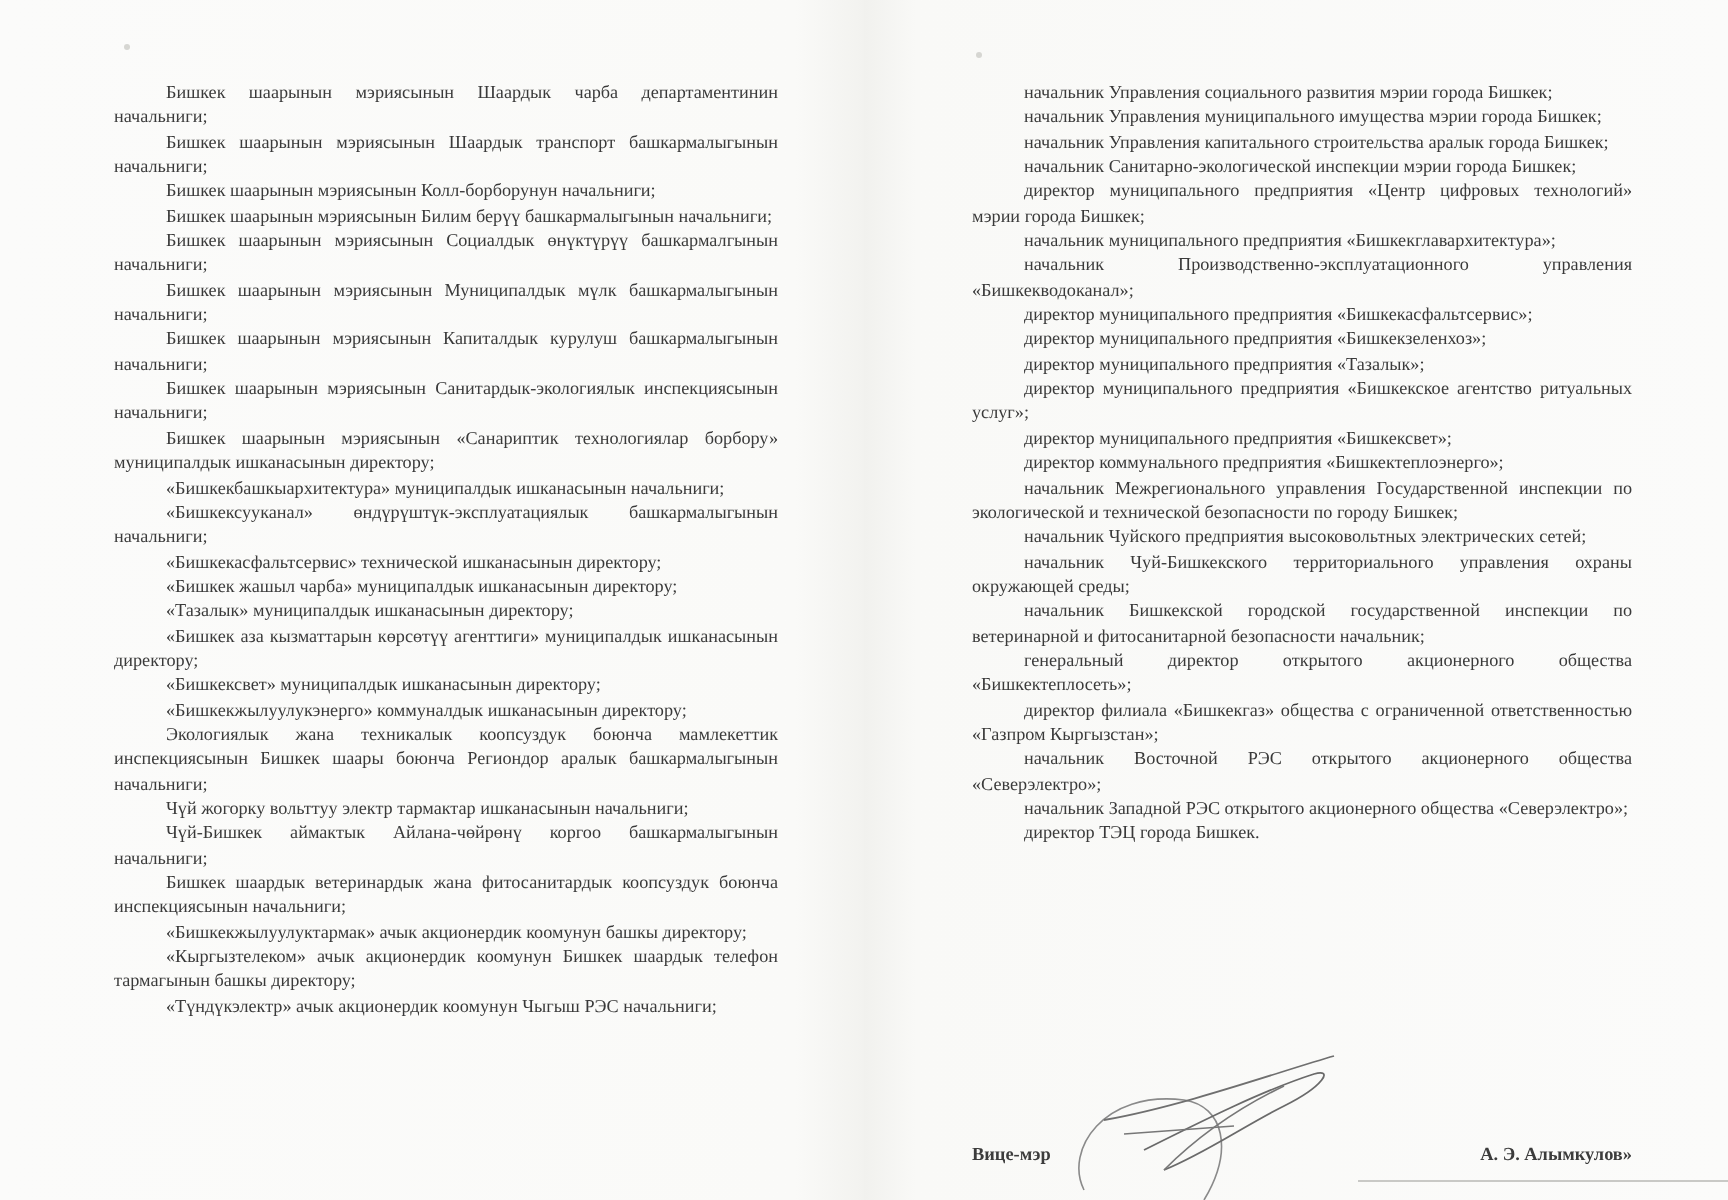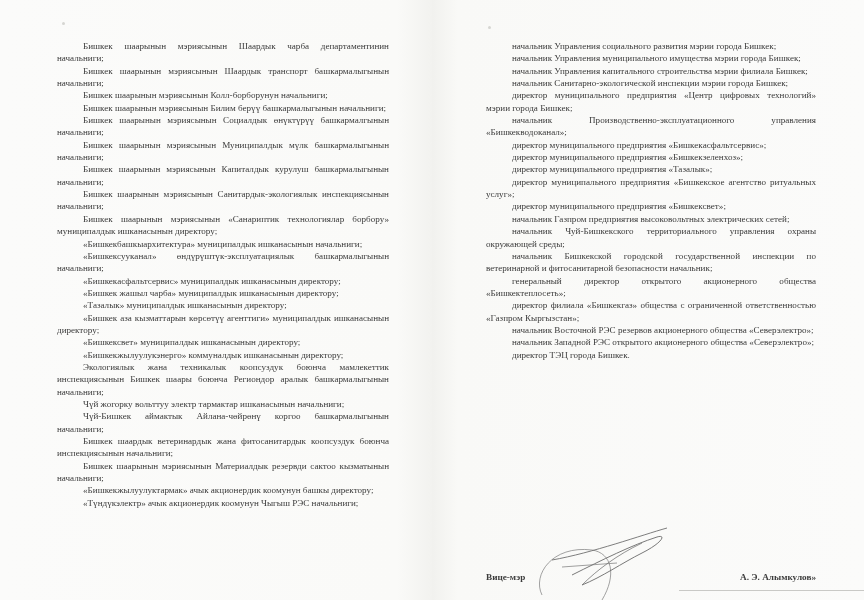--- a/index.html
+++ b/index.html
@@ -43,55 +43,58 @@
         <p class="para">Бишкек шаарынын мэриясынын Шаардык транспорт башкармалыгынын начальниги;</p>
         <p class="para">Бишкек шаарынын мэриясынын Колл-борборунун начальниги;</p>
         <p class="para">Бишкек шаарынын мэриясынын Билим берүү башкармалыгынын начальниги;</p>
         <p class="para">Бишкек шаарынын мэриясынын Социалдык өнүктүрүү башкармалгынын начальниги;</p>
         <p class="para">Бишкек шаарынын мэриясынын Муниципалдык мүлк башкармалыгынын начальниги;</p>
         <p class="para">Бишкек шаарынын мэриясынын Капиталдык курулуш башкармалыгынын начальниги;</p>
         <p class="para">Бишкек шаарынын мэриясынын Санитардык-экологиялык инспекциясынын начальниги;</p>
         <p class="para">Бишкек шаарынын мэриясынын «Санариптик технологиялар борбору» муниципалдык ишканасынын директору;</p>
         <p class="para">«Бишкекбашкыархитектура» муниципалдык ишканасынын начальниги;</p>
         <p class="para">«Бишкексууканал» өндүрүштүк-эксплуатациялык башкармалыгынын начальниги;</p>
-        <p class="para">«Бишкекасфальтсервис» муниципалдык ишканасынын директору;</p>
+        <p class="para">«Бишкекасфальтсервис» технической ишканасынын директору;</p>
         <p class="para">«Бишкек жашыл чарба» муниципалдык ишканасынын директору;</p>
         <p class="para">«Тазалык» муниципалдык ишканасынын директору;</p>
         <p class="para">«Бишкек аза кызматтарын көрсөтүү агенттиги» муниципалдык ишканасынын директору;</p>
         <p class="para">«Бишкексвет» муниципалдык ишканасынын директору;</p>
         <p class="para">«Бишкекжылуулукэнерго» коммуналдык ишканасынын директору;</p>
         <p class="para">Экологиялык жана техникалык коопсуздук боюнча мамлекеттик инспекциясынын Бишкек шаары боюнча Региондор аралык башкармалыгынын начальниги;</p>
         <p class="para">Чүй жогорку вольттуу электр тармактар ишканасынын начальниги;</p>
         <p class="para">Чүй-Бишкек аймактык Айлана-чөйрөнү коргоо башкармалыгынын начальниги;</p>
         <p class="para">Бишкек шаардык ветеринардык жана фитосанитардык коопсуздук боюнча инспекциясынын начальниги;</p>
-        <p class="para">Бишкек шаарынын мэриясынын Материалдык резервди сактоо кызматынын начальниги;</p>
         <p class="para">«Бишкекжылуулуктармак» ачык акционердик коомунун башкы директору;</p>
+        <p class="para">«Кыргызтелеком» ачык акционердик коомунун Бишкек шаардык телефон тармагынын башкы директору;</p>
         <p class="para">«Түндүкэлектр» ачык акционердик коомунун Чыгыш РЭС начальниги;</p>
       </div>
   </div>
   <div class="page right">
     <span class="scan-mark" style="left:56px;top:26px;"></span>
     <div class="text-block" id="right-text">
         <p class="para">начальник Управления социального развития мэрии города Бишкек;</p>
         <p class="para">начальник Управления муниципального имущества мэрии города Бишкек;</p>
-        <p class="para">начальник Управления капитального строительства мэрии филиала Бишкек;</p>
+        <p class="para">начальник Управления капитального строительства аралык города Бишкек;</p>
         <p class="para">начальник Санитарно-экологической инспекции мэрии города Бишкек;</p>
         <p class="para">директор муниципального предприятия «Центр цифровых технологий» мэрии города Бишкек;</p>
+        <p class="para">начальник муниципального предприятия «Бишкекглавархитектура»;</p>
         <p class="para">начальник Производственно-эксплуатационного управления «Бишкекводоканал»;</p>
         <p class="para">директор муниципального предприятия «Бишкекасфальтсервис»;</p>
         <p class="para">директор муниципального предприятия «Бишкекзеленхоз»;</p>
         <p class="para">директор муниципального предприятия «Тазалык»;</p>
         <p class="para">директор муниципального предприятия «Бишкекское агентство ритуальных услуг»;</p>
         <p class="para">директор муниципального предприятия «Бишкексвет»;</p>
-        <p class="para">начальник Газпром предприятия высоковольтных электрических сетей;</p>
+        <p class="para">директор коммунального предприятия «Бишкектеплоэнерго»;</p>
+        <p class="para">начальник Межрегионального управления Государственной инспекции по экологической и технической безопасности по городу Бишкек;</p>
+        <p class="para">начальник Чуйского предприятия высоковольтных электрических сетей;</p>
         <p class="para">начальник Чуй-Бишкекского территориального управления охраны окружающей среды;</p>
         <p class="para">начальник Бишкекской городской государственной инспекции по ветеринарной и фитосанитарной безопасности начальник;</p>
         <p class="para">генеральный директор открытого акционерного общества «Бишкектеплосеть»;</p>
         <p class="para">директор филиала «Бишкекгаз» общества с ограниченной ответственностью «Газпром Кыргызстан»;</p>
-        <p class="para">начальник Восточной РЭС резервов акционерного общества «Северэлектро»;</p>
+        <p class="para">начальник Восточной РЭС открытого акционерного общества «Северэлектро»;</p>
         <p class="para">начальник Западной РЭС открытого акционерного общества «Северэлектро»;</p>
         <p class="para">директор ТЭЦ города Бишкек.</p>
       </div>
 
     <svg class="signature-svg" viewBox="0 0 220 90">
       <path d="M20 80 C 10 60, 30 30, 70 35 C 90 38, 95 60, 80 85" fill="none" stroke="#8a8a8a" stroke-width="0.8"></path>
       <path d="M30 45 C 70 38, 120 20, 145 13" fill="none" stroke="#6f6f6f" stroke-width="0.9"></path>
       <path d="M50 60 C 80 45, 110 30, 135 22 C 145 19, 140 28, 120 38 C 100 48, 80 62, 60 70" fill="none" stroke="#6a6a6a" stroke-width="0.9"></path>
       <path d="M60 70 C 75 55, 95 40, 120 28" fill="none" stroke="#777" stroke-width="0.8"></path>
       <path d="M40 52 L 95 48" fill="none" stroke="#777" stroke-width="0.7"></path>

